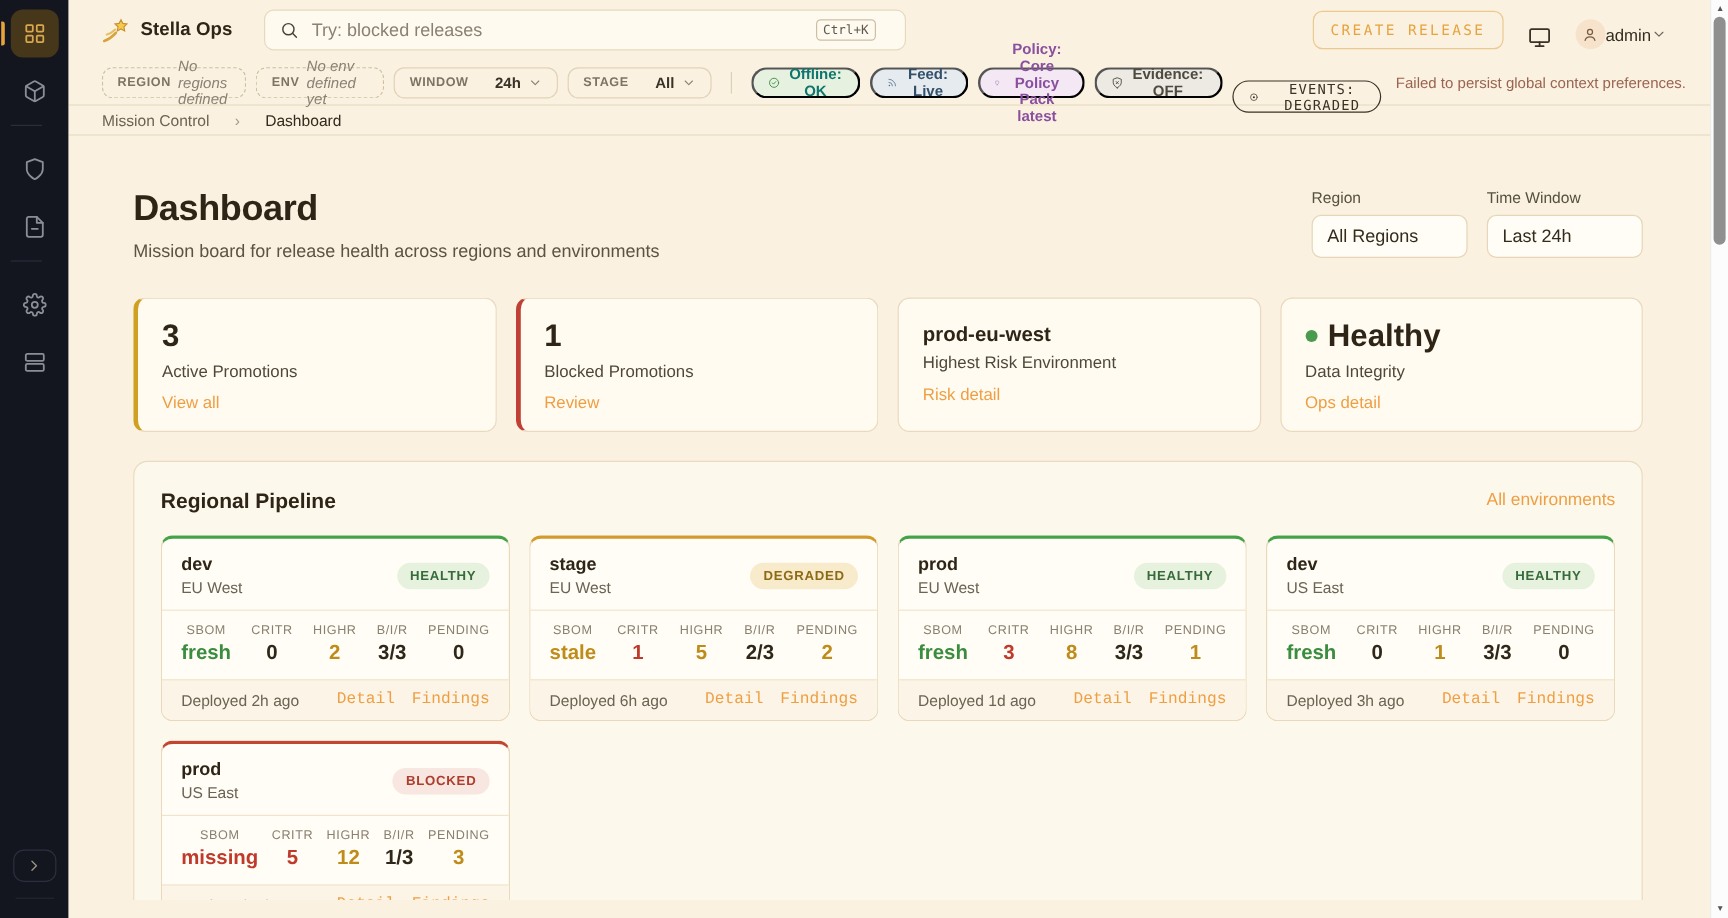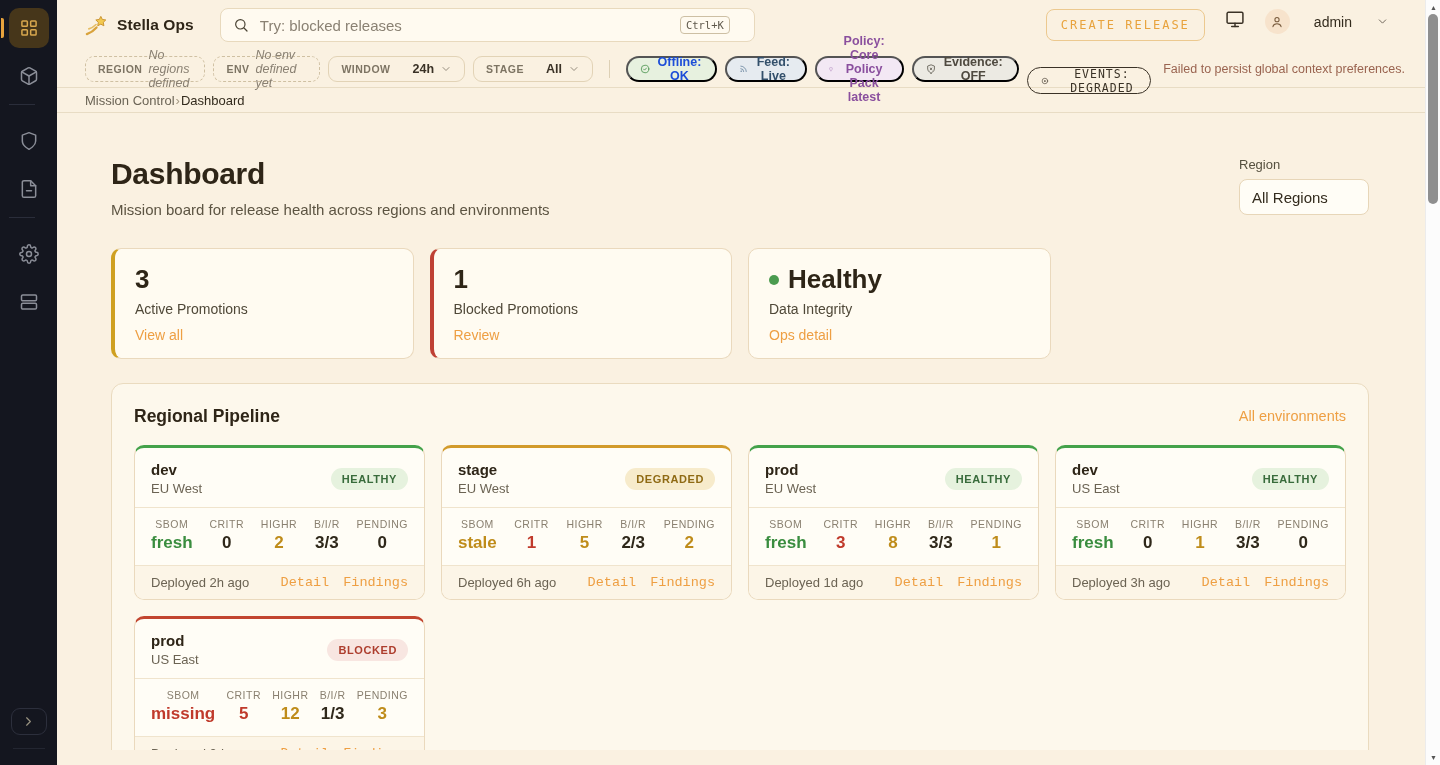--- a/index.html
+++ b/index.html
@@ -32,53 +32,53 @@
   
   .topbar { height:50px; display:flex; align-items:center; padding:0 36px 0 28px; }
   .brand { display:flex; align-items:center; gap:9px; }
   .brand .ico { width:23px; height:23px; }
   .brand-name { font-size:15.5px; font-weight:800; color:#2e2517; letter-spacing:.1px; }
   .searchbox { position:relative; margin-left:26px; width:535px; height:34px; background:#fffaf0; border:1px solid #e8d9bd; border-radius:8px; display:flex; align-items:center; padding:0 64px 0 12px; }
   .searchbox .ico { width:16px; height:16px; color:#4a4334; flex:none; }
   .searchbox input { flex:1; margin-left:11px; border:none; outline:none; background:transparent; font:15px "Liberation Sans", sans-serif; color:#4a4334; }
   .searchbox input::placeholder { color:#8a8173; }
   .kbd { position:absolute; right:24px; top:50%; transform:translateY(-50%); font-size:10.5px; color:#5f584b; border:1px solid #cdbfa4; border-radius:4px; padding:2px 5px; }
-  .top-right { margin-left:auto; display:flex; align-items:flex-start; gap:20px; }
+  .top-right { margin-left:auto; display:flex; align-items:flex-end; gap:20px; }
   .btn-create { font-size:12px; letter-spacing:2px; color:#e8a33d; background:transparent; border:1px solid #ecc98f; border-radius:8px; padding:8px 14px; cursor:pointer; }
   .icon-btn { background:none; border:none; cursor:pointer; color:#3a3226; display:flex; }
   .icon-btn .ico { width:20px; height:20px; }
-  .user { display:flex; align-items:center; gap:24px; cursor:pointer; }
+  .user { display:flex; align-items:center; gap:0; cursor:pointer; }
   .avatar { width:25px; height:25px; border-radius:50%; background:#f7e3cc; color:#7a5c3e; display:flex; align-items:center; justify-content:center; }
   .avatar .ico { width:14px; height:14px; }
   .user-name { font-size:14px; color:#332b1d; }
   .user .chev { width:13px; height:13px; color:#6f675a; }
 
   
   .ctxbar { height:38px; display:flex; align-items:center; gap:8px; padding:0 20px 0 28px; border-bottom:1px solid #e8dcc4; }
   .ctx-chip { display:inline-flex; align-items:center; gap:6px; height:26px; padding:0 12px; border:1px dashed #cfc0a2; border-radius:9px; cursor:pointer; background:transparent; }
   .ctx-chip.solid { border-style:solid; border-color:#e2d3b6; }
   .ctx-key { font-size:10.5px; font-weight:700; letter-spacing:.5px; color:#7d7463; }
   .ctx-val-empty { font-size:12.5px; font-style:italic; color:#8a8173; }
   .ctx-val { font-size:12.5px; font-weight:700; color:#3a3226;margin-left:16px; }
   .ctx-chip .chev { width:12px; height:12px; color:#8a8173; }
   .ctx-sep { width:1px; height:18px; background:#ddd0b5; margin:0 8px; }
   .chip { display:inline-flex; align-items:center; gap:6px; height:26px; padding:0 12px; border-radius:999px; font-size:12.5px; font-weight:600; cursor:pointer; }
   .chip .ico { width:14px; height:14px; }
-  .chip.status-green { background:#e7f1df; color:#1d4ed8; }
+  .chip.status-green { background:#e7f1df; color:#0f766e; }
   .chip.status-green .ico { color:#3d8c42; }
   .chip.status-blue { background:#e6ebf0; color:#33506b; }
   .chip.status-blue .ico { color:#4a6b8a; }
   .chip.status-purple { background:#f3e8f4; color:#8a4f9e; }
   .chip.status-gray { background:#eceae3; color:#4f4a40; }
   .events-pill { display:inline-flex; align-items:center; gap:18px; height:27px; padding:0 13px; border:1.5px solid #3a3226; border-radius:999px; font-size:11.5px; letter-spacing:1px; color:#3a3226; background:transparent; cursor:pointer;margin-top:24px; }
   .events-pill .ico { width:14px; height:14px; }
   .ctx-error { font-size:12.5px; color:#9a6450; margin-left:4px; white-space:nowrap; }
 
   
-  .crumbbar { height:25px; display:flex; align-items:center; gap:1px; padding:0 28px; border-bottom:1px solid #e8dcc4; }
+  .crumbbar { height:25px; display:flex; align-items:center; gap:21px; padding:0 28px; border-bottom:1px solid #e8dcc4; }
   .crumb { font-size:13px; color:#6b6455; cursor:pointer; }
   .crumb.current { color:#332b1d; cursor:default; }
   .crumb-sep { color:#a59a85; font-size:13px; }
 
   
   .content { padding:44px 56px 80px 54px; }
   .page-head { display:flex; justify-content:space-between; align-items:flex-start; }
   .page-title { font-size:30px; font-weight:700; color:#2e2517; letter-spacing:-.3px; }
   .page-sub { margin-top:10px; font-size:15px; color:#5c5442; }
   .head-filters { display:flex; gap:16px; }
@@ -344,33 +344,42 @@
     <div class="page-head">
       <div>
         <h1 class="page-title">Dashboard</h1>
         <p class="page-sub">Mission board for release health across regions and environments</p>
       </div>
       <div class="head-filters">
         <div class="filter-group">
           <span class="filter-label">Region</span>
           <div class="select-box">All Regions</div>
         </div>
+        <div class="filter-group">
+          <span class="filter-label">Time Window</span>
+          <div class="select-box">Last 24h</div>
+        </div>
       </div>
     </div>
 
     <div class="stats-row">
       <div class="stat-card accent-amber">
         <div class="stat-value">3</div>
         <div class="stat-label">Active Promotions</div>
         <a class="olink">View all</a>
       </div>
       <div class="stat-card accent-red">
         <div class="stat-value">1</div>
         <div class="stat-label">Blocked Promotions</div>
         <a class="olink">Review</a>
+      </div>
+      <div class="stat-card accent-none">
+        <div class="stat-value small">prod-eu-west</div>
+        <div class="stat-label tight">Highest Risk Environment</div>
+        <a class="olink">Risk detail</a>
       </div>
       <div class="stat-card accent-none">
         <div class="stat-value"><span class="hdot"></span><span>Healthy</span></div>
         <div class="stat-label">Data Integrity</div>
         <a class="olink">Ops detail</a>
       </div>
     </div>
 
     <section class="panel">
       <div class="panel-head">

